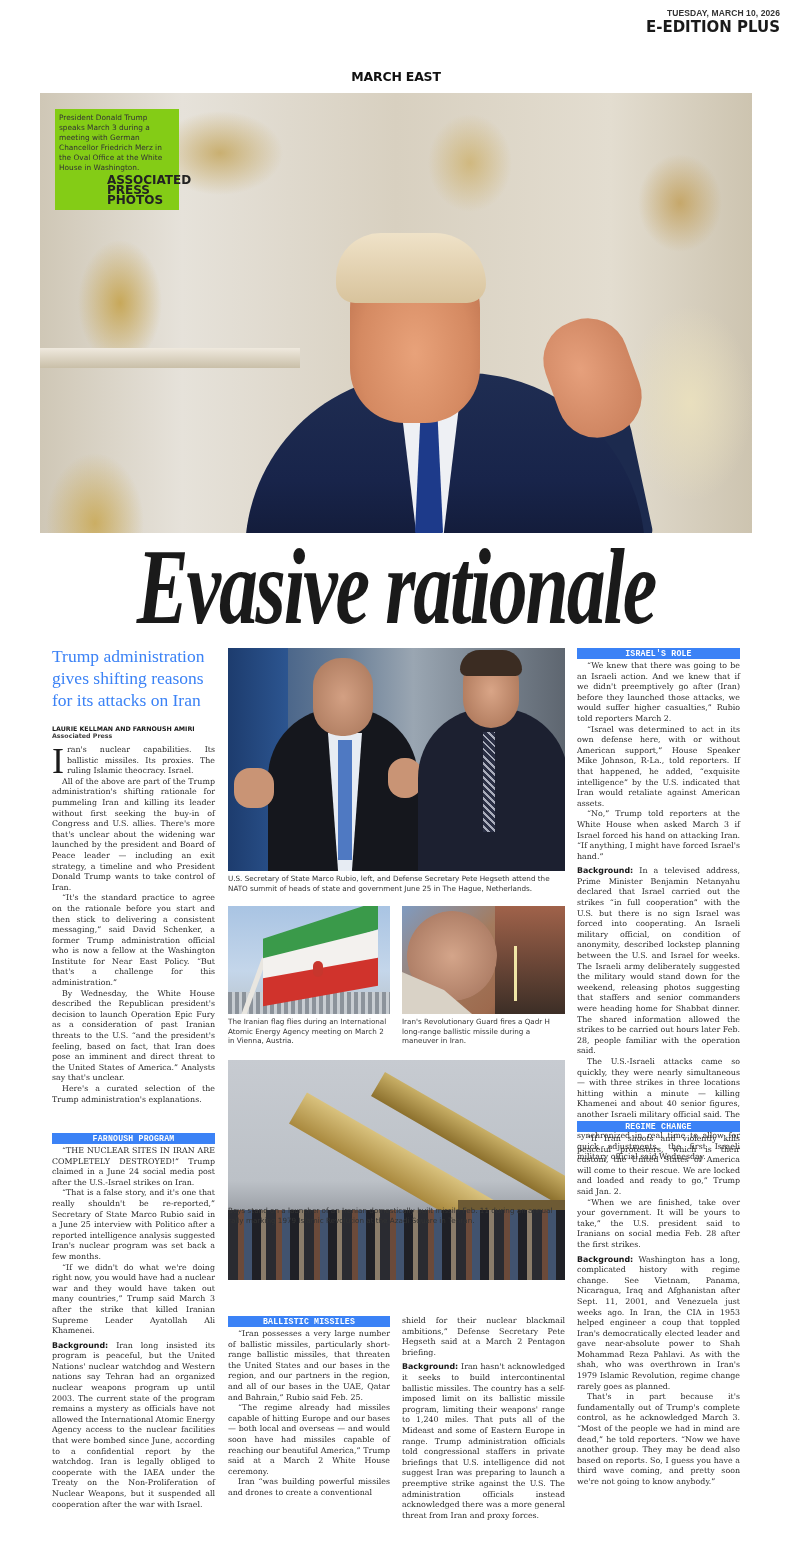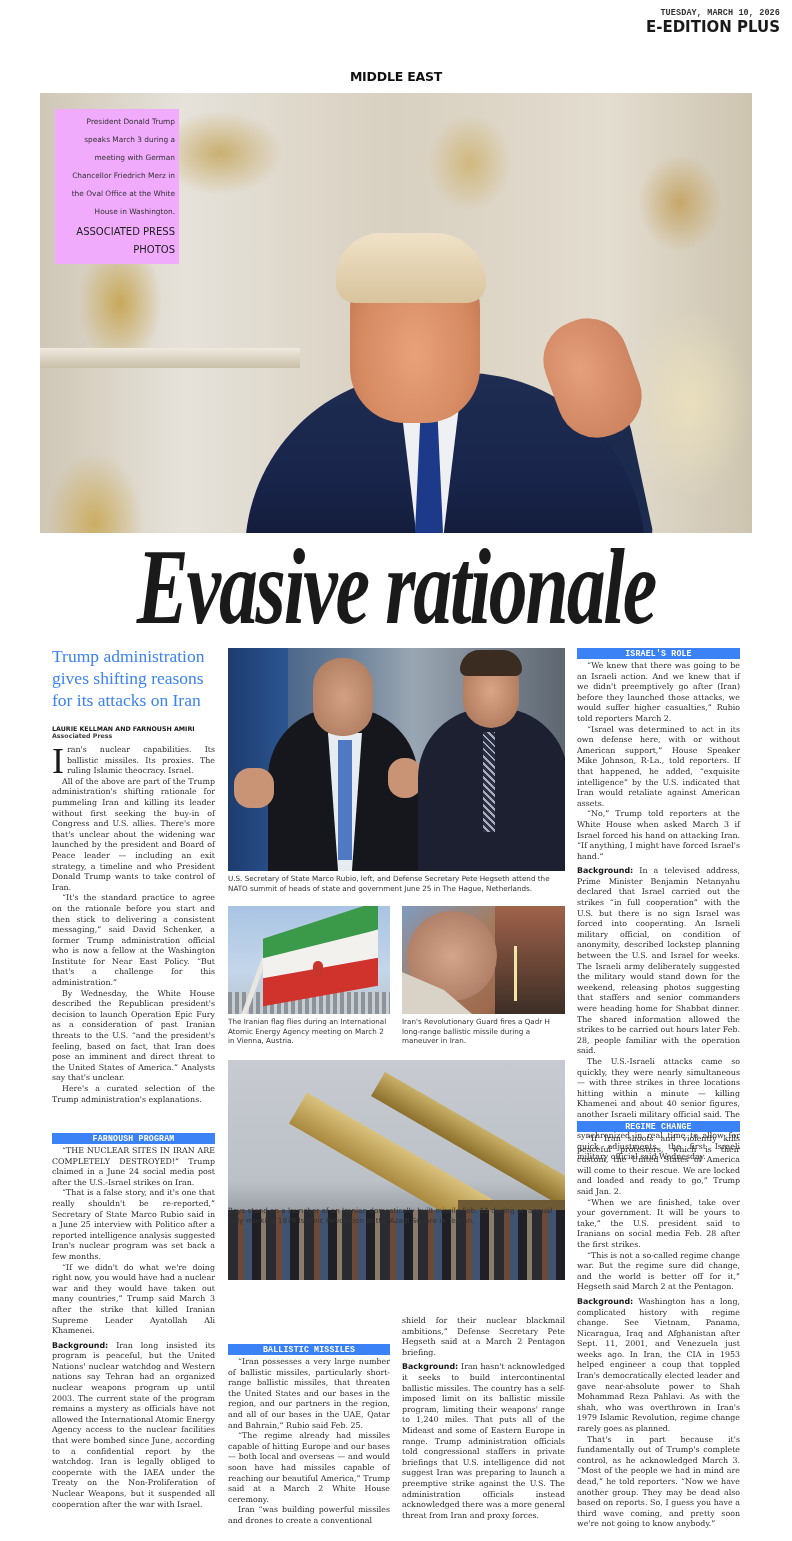--- a/index.html
+++ b/index.html
@@ -1,19 +1,19 @@
 <!DOCTYPE html>
 <html><head>
 <meta charset="utf-8">
 <style>
   * { box-sizing: border-box; margin: 0; padding: 0; }
   html, body { width: 792px; height: 1541px; background: #ffffff; overflow: hidden; }
   body { position: relative; font-family: "DejaVu Serif", serif; color: #1a1a1a; }
 
-  .masthead-date { position: absolute; right: 12px; top: 8px; font-family: Liberation Mono, monospace; font-weight: bold; font-size: 8.5px; color: #333; letter-spacing: 0.1px; }
+  .masthead-date { position: absolute; right: 12px; top: 8px; font-family: Liberation Sans, sans-serif; font-weight: bold; font-size: 8.5px; color: #333; letter-spacing: 0.1px; }
   .masthead-title { position: absolute; right: 12px; top: 18px; font-family: "DejaVu Sans", sans-serif; font-weight: bold; font-size: 15px; color: #1a1a1a; }
   .section-label { position: absolute; left: 0; width: 792px; top: 69px; text-align: center; font-family: "DejaVu Sans", sans-serif; font-weight: bold; font-size: 12.5px; color: #111; letter-spacing: -0.2px; }
 
   
   .hero { position: absolute; left: 40px; top: 93px; width: 712px; height: 440px; overflow: hidden;
     background: linear-gradient(180deg, #d9d2c4 0%, #cfc6b2 30%, #b9ab8a 55%, #a89a7e 75%, #8f8670 100%); }
   .hero .wall { position: absolute; left: 0; top: 0; width: 100%; height: 100%;
     background:
       radial-gradient(ellipse 60px 90px at 80px 210px, rgba(196,160,70,0.85), transparent 70%),
       radial-gradient(ellipse 70px 100px at 55px 430px, rgba(200,165,75,0.8), transparent 70%),
@@ -24,23 +24,23 @@
       linear-gradient(90deg, #cfc7b6 0%, #e6e2da 20%, #d8d0c0 50%, #e3ddd0 80%, #cdc4b0 100%); }
   .hero .mantel { position: absolute; left: 0; top: 255px; width: 260px; height: 20px; background: linear-gradient(180deg,#efe9de,#c9bfa8); }
   .hero .suit { position: absolute; left: 205px; top: 280px; width: 400px; height: 180px; border-radius: 180px 180px 0 0; background: linear-gradient(180deg,#1f2d52 0%, #18244a 60%, #121a36 100%); }
   .hero .shirt { position: absolute; left: 360px; top: 305px; width: 60px; height: 150px; background: #eef0f4; clip-path: polygon(0 0,100% 0,70% 100%,30% 100%); }
   .hero .tie { position: absolute; left: 375px; top: 320px; width: 28px; height: 140px; background: #1d3a8a; clip-path: polygon(20% 0,80% 0,100% 85%,50% 100%,0 85%); }
   .hero .head { position: absolute; left: 310px; top: 155px; width: 130px; height: 175px; border-radius: 60px 60px 55px 55px; background: radial-gradient(ellipse at 50% 60%, #e8a27a 0%, #d58a62 60%, #b86d4a 100%); }
   .hero .hair { position: absolute; left: 296px; top: 140px; width: 150px; height: 70px; border-radius: 70px 80px 30px 30px; background: linear-gradient(180deg,#efe2c8,#d8c39c); }
   .hero .hand { position: absolute; left: 510px; top: 225px; width: 85px; height: 120px; border-radius: 40px; background: radial-gradient(ellipse at 40% 40%, #e6a07c, #c57a56); transform: rotate(-20deg); }
   .hero .sleeve { position: absolute; left: 470px; top: 310px; width: 130px; height: 150px; background: #1c2a4e; border-radius: 40px 40px 10px 10px; transform: rotate(-12deg); }
 
-  .hero-caption { position: absolute; left: 55px; top: 109px; width: 124px; background: #f0abfc; padding: 4px 4px 5px; text-align: right;
-    font-family: "DejaVu Sans", sans-serif; font-size: 7.4px; line-height: 18px; color: #333; }
-  .hero-caption .credit { font-weight: normal; font-size: 10px; margin-top: 2px; color: #222; }
+  .hero-caption { position: absolute; left: 55px; top: 109px; width: 124px; background: #84cc16; padding: 4px 4px 5px; text-align: left;
+    font-family: "DejaVu Sans", sans-serif; font-size: 7.4px; line-height: 10px; color: #333; }
+  .hero-caption .credit { font-weight: bold; font-size: 12px; margin-top: 2px; color: #222; margin-left: 48px; }
 
   
   .headline { position: absolute; left: 40px; top: 532px; width: 712px; height: 110px; text-align: center; overflow: hidden;
     font-family: "Liberation Serif", serif; font-weight: bold; font-size: 108px; line-height: 110px; color: #1a1a1a; letter-spacing: -3px;
     transform: scaleX(0.8); transform-origin: center; white-space: nowrap; }
   .headline-wrap { position: absolute; left: 40px; top: 532px; width: 712px; height: 112px; overflow: hidden; font-style: italic; }
   .headline-wrap .headline { position: absolute; left: -100px; top: 0; width: 912px; transform: scaleX(0.72); }
 
   
   .col { position: absolute; font-family: "DejaVu Serif", serif; font-size: 7.9px; line-height: 10.6px; color: #2a2a2a; text-align: justify; }
@@ -93,21 +93,21 @@
   .photo-launcher .crowd { position: absolute; left: 0; bottom: 0; width: 100%; height: 70px;
     background: repeating-linear-gradient(90deg,#2a2b31 0 10px,#6b4a3a 10px 16px,#41536f 16px 24px,#1f2026 24px 33px,#8a7c6a 33px 38px); }
 
   .cap { position: absolute; font-family: "DejaVu Sans", sans-serif; font-size: 7.2px; line-height: 9.6px; color: #333; }
 </style>
 </head>
 <body>
 
 <div class="masthead-date">TUESDAY, MARCH 10, 2026</div>
 <div class="masthead-title">E-EDITION PLUS</div>
-<div class="section-label">MIDDLE EAST</div>
+<div class="section-label">MARCH EAST</div>
 
 <div class="hero">
   <div class="wall"></div>
   <div class="mantel"></div>
   <div class="sleeve"></div>
   <div class="suit"></div>
   <div class="shirt"></div>
   <div class="tie"></div>
   <div class="head"></div>
   <div class="hair"></div>
@@ -176,21 +176,21 @@
 <div class="cap" style="left:402px; top:1017px; width:165px;">Iran's Revolutionary Guard fires a Qadr H long-range ballistic missile during a maneuver in Iran.</div>
 
 <div class="photo photo-launcher">
   <div class="missile2"></div>
   <div class="missile"></div>
   <div class="truck"></div>
   <div class="crowd"></div>
 </div>
 <div class="cap" style="left:228px; top:1206px; width:340px;">Boys stand on a launcher of an Iranian domestically built missile Feb. 11 during an annual rally marking 1979 Islamic Revolution at the Azadi Square in Tehran.</div>
 
-<div class="col" style="left:228px; top:1316px; width:162px;margin-top:28px;">
+<div class="col" style="left:228px; top:1316px; width:162px;">
   <div class="subhead">BALLISTIC MISSILES</div>
   <p>“Iran possesses a very large number of ballistic missiles, particularly short-range ballistic missiles, that threaten the United States and our bases in the region, and our partners in the region, and all of our bases in the UAE, Qatar and Bahrain,” Rubio said Feb. 25.</p>
   <p>“The regime already had missiles capable of hitting Europe and our bases — both local and overseas — and would soon have had missiles capable of reaching our beautiful America,” Trump said at a March 2 White House ceremony.</p>
   <p>Iran “was building powerful missiles and drones to create a conventional</p>
 </div>
 <div class="col" style="left:402px; top:1316px; width:163px;">
   <p class="noindent">shield for their nuclear blackmail ambitions,” Defense Secretary Pete Hegseth said at a March 2 Pentagon briefing.</p>
   <p class="bg"><span class="bg-label">Background:</span><span> Iran hasn't acknowledged it seeks to build intercontinental ballistic missiles. The country has a self-imposed limit on its ballistic missile program, limiting their weapons' range to 1,240 miles. That puts all of the Mideast and some of Eastern Europe in range. Trump administration officials told congressional staffers in private briefings that U.S. intelligence did not suggest Iran was preparing to launch a preemptive strike against the U.S. The administration officials instead acknowledged there was a more general threat from Iran and proxy forces.</span></p>
 </div>
 
@@ -200,16 +200,15 @@
   <p>“Israel was determined to act in its own defense here, with or without American support,” House Speaker Mike Johnson, R-La., told reporters. If that happened, he added, “exquisite intelligence” by the U.S. indicated that Iran would retaliate against American assets.</p>
   <p>“No,” Trump told reporters at the White House when asked March 3 if Israel forced his hand on attacking Iran. “If anything, I might have forced Israel's hand.”</p>
   <p class="bg"><span class="bg-label">Background:</span><span> In a televised address, Prime Minister Benjamin Netanyahu declared that Israel carried out the strikes “in full cooperation” with the U.S. but there is no sign Israel was forced into cooperating. An Israeli military official, on condition of anonymity, described lockstep planning between the U.S. and Israel for weeks. The Israeli army deliberately suggested the military would stand down for the weekend, releasing photos suggesting that staffers and senior commanders were heading home for Shabbat dinner. The shared information allowed the strikes to be carried out hours later Feb. 28, people familiar with the operation said.</span></p>
   <p>The U.S.-Israeli attacks came so quickly, they were nearly simultaneous — with three strikes in three locations hitting within a minute — killing Khamenei and about 40 senior figures, another Israeli military official said. The U.S. and Israeli war rooms were synchronized in real time to allow for quick adjustments, the first Israeli military official said Wednesday.</p>
 </div>
 
 <div class="col" style="left:577px; top:1121px; width:163px;">
   <div class="subhead">REGIME CHANGE</div>
   <p>“If Iran shoots and violently kills peaceful protesters, which is their custom, the United States of America will come to their rescue. We are locked and loaded and ready to go,” Trump said Jan. 2.</p>
   <p>“When we are finished, take over your government. It will be yours to take,” the U.S. president said to Iranians on social media Feb. 28 after the first strikes.</p>
-  <p>“This is not a so-called regime change war. But the regime sure did change, and the world is better off for it,” Hegseth said March 2 at the Pentagon.</p>
   <p class="bg"><span class="bg-label">Background:</span><span> Washington has a long, complicated history with regime change. See Vietnam, Panama, Nicaragua, Iraq and Afghanistan after Sept. 11, 2001, and Venezuela just weeks ago. In Iran, the CIA in 1953 helped engineer a coup that toppled Iran's democratically elected leader and gave near-absolute power to Shah Mohammad Reza Pahlavi. As with the shah, who was overthrown in Iran's 1979 Islamic Revolution, regime change rarely goes as planned.</span></p>
   <p>That's in part because it's fundamentally out of Trump's complete control, as he acknowledged March 3. “Most of the people we had in mind are dead,” he told reporters. “Now we have another group. They may be dead also based on reports. So, I guess you have a third wave coming, and pretty soon we're not going to know anybody.”</p>
 </div>
 
 </body></html>

